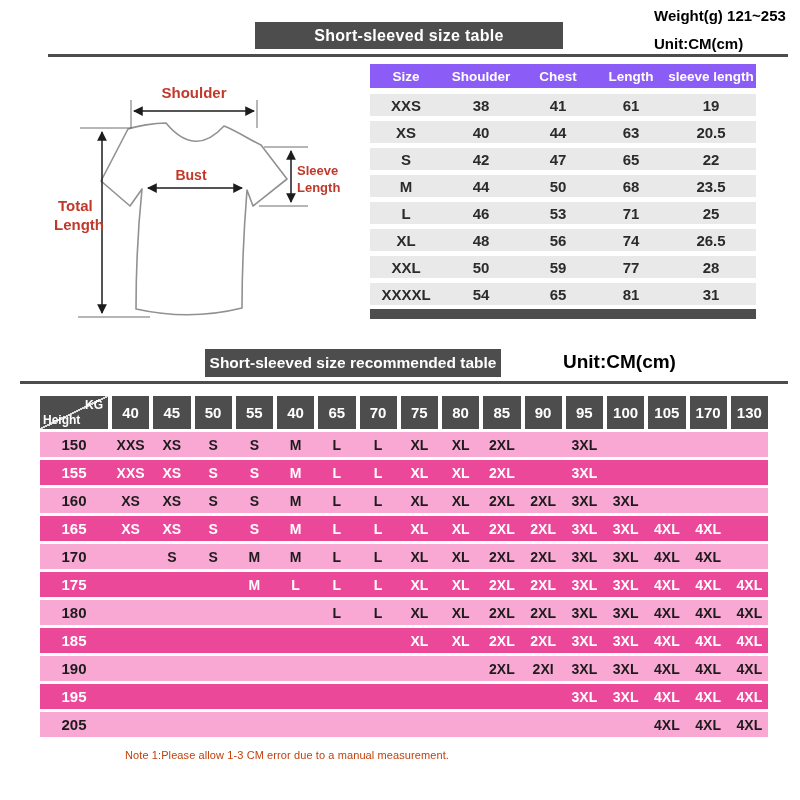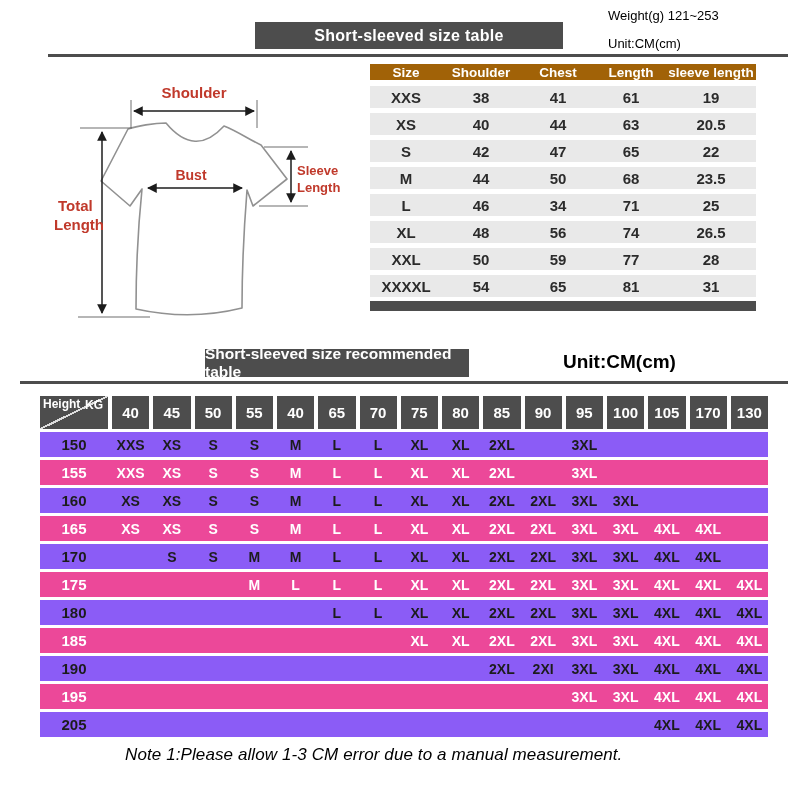--- a/index.html
+++ b/index.html
@@ -2,61 +2,61 @@
 <html><head>
 <meta charset="utf-8">
 <style>
   html,body{margin:0;padding:0;background:#fff;}
   .page{
     position:relative;width:800px;height:800px;background:#fff;overflow:hidden;
     font-family:"Liberation Sans",sans-serif;color:#111;
   }
   
   .topright{position:absolute;left:608px;top:2px;width:190px;}
-  .topright div{font-size:13px;font-weight:400;color:#000;line-height:28px;white-space:nowrap;}
+  .topright div{font-size:15px;font-weight:700;color:#000;line-height:28px;white-space:nowrap;margin-left:46px;}
   
   .bar{position:absolute;background:#4d4d4d;color:#fff;display:flex;align-items:center;justify-content:center;}
   .bar1{left:255px;top:22px;width:308px;height:27px;}
   .bar1 span{font-size:16px;font-weight:700;letter-spacing:.3px;}
-  .bar2{left:205px;top:349px;width:264px;height:28px;}
+  .bar2{left:205px;top:349px;width:296px;height:28px;}
   .bar2 span{font-size:15.5px;font-weight:700;}
   .unit2{position:absolute;left:563px;top:351px;font-size:19px;font-weight:700;color:#000;}
   .rule{position:absolute;background:#4d4d4d;height:3px;}
   .rule1{left:48px;top:54px;width:740px;}
   .rule2{left:20px;top:381px;width:768px;}
   
   .size-table{position:absolute;left:370px;top:64px;width:386px;}
   .t1-grid{display:grid;grid-template-columns:72px 78px 76px 70px 90px;align-items:center;}
-  .t1-head{background:#a16207;color:#fff;height:16px;}
+  .t1-head{background:#8b5cf6;color:#fff;height:24px;}
   .t1-head .cell{font-size:13.5px;font-weight:700;text-align:center;white-space:nowrap;}
   .t1-rows{margin-top:6px;display:flex;flex-direction:column;gap:5px;}
   .t1-row{background:#e9e9e9;height:22px;}
   .t1-row .cell{font-size:15px;font-weight:700;color:#2b2b2b;text-align:center;white-space:nowrap;}
   .t1-footer{margin-top:4px;height:10px;background:#4d4d4d;}
   
   .rec-table{position:absolute;left:40px;top:396px;width:728px;}
   .rec-grid{display:grid;grid-template-columns:68px repeat(16,1fr);column-gap:4px;align-items:stretch;}
   .rec-head{height:33px;}
   .rec-head .wcell{background:#4d4d4d;color:#fff;display:flex;align-items:center;justify-content:center;
     font-size:15px;font-weight:700;}
   .corner{position:relative;background:#4d4d4d;color:#fff;}
   .corner::after{content:"";position:absolute;inset:0;
     background:linear-gradient(to bottom right,transparent calc(50% - 1px),#ddd calc(50% - 1px) calc(50% + 1px),transparent calc(50% + 1px));}
   .corner .kg{position:absolute;top:2px;right:5px;font-size:12px;font-weight:700;z-index:1;}
-  .corner .hg{position:absolute;bottom:18px;left:3px;font-size:12px;font-weight:700;z-index:1;}
+  .corner .hg{position:absolute;bottom:2px;left:3px;font-size:12px;font-weight:700;z-index:1;}
   .rec-row{height:25px;margin-top:3px;align-items:center;}
-  .rec-row.light{background:#8b5cf6;color:#1c1c1c;}
+  .rec-row.light{background:#f9a8d4;color:#1c1c1c;}
   .rec-row.dark{background:#ec4899;color:#fff;}
   .rec-row .hcell{font-size:15px;font-weight:700;text-align:center;}
   .rec-row .scell{font-size:14px;font-weight:700;text-align:center;white-space:nowrap;}
   
   .diagram{position:absolute;left:38px;top:78px;}
   
   .notes{position:absolute;left:125px;top:742px;}
-  .notes div{font-size:17px;color:#000000;line-height:26px;letter-spacing:.1px;font-style:italic;}
+  .notes div{font-size:11px;color:#c2410c;line-height:26px;letter-spacing:.1px;}
 </style>
 </head>
 <body>
 
 <div class="page">
 
   <div class="topright">
     <div>Weight(g)  121~253</div>
     <div>Unit:CM(cm)</div>
   </div>
@@ -132,21 +132,21 @@
         <div class="t1-grid t1-row">
           <div class="cell">M</div>
           <div class="cell">44</div>
           <div class="cell">50</div>
           <div class="cell">68</div>
           <div class="cell">23.5</div>
         </div>
         <div class="t1-grid t1-row">
           <div class="cell">L</div>
           <div class="cell">46</div>
-          <div class="cell">34</div>
+          <div class="cell">53</div>
           <div class="cell">71</div>
           <div class="cell">25</div>
         </div>
         <div class="t1-grid t1-row">
           <div class="cell">XL</div>
           <div class="cell">48</div>
           <div class="cell">56</div>
           <div class="cell">74</div>
           <div class="cell">26.5</div>
         </div>

